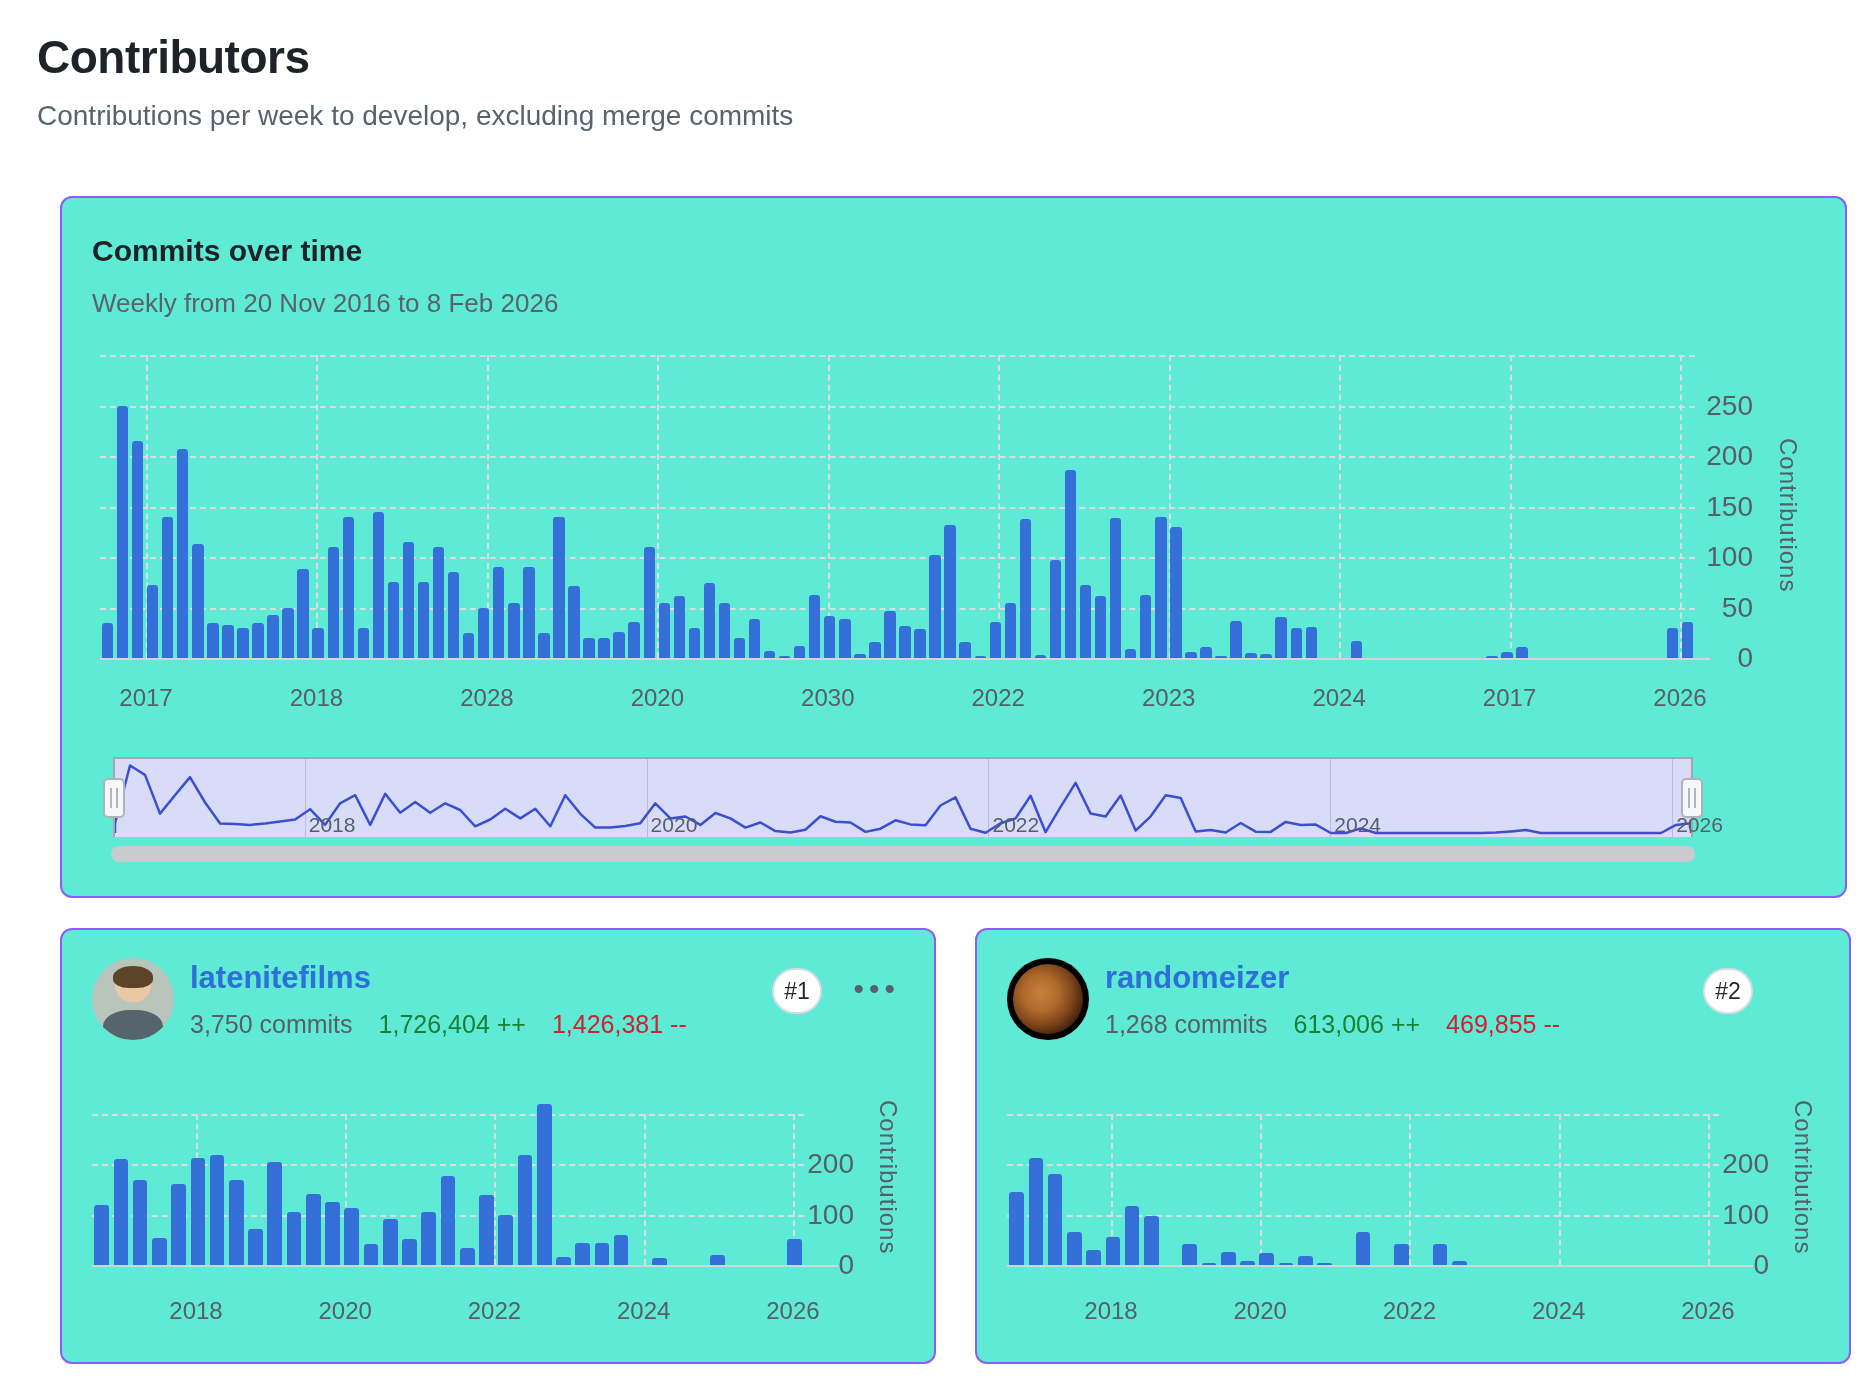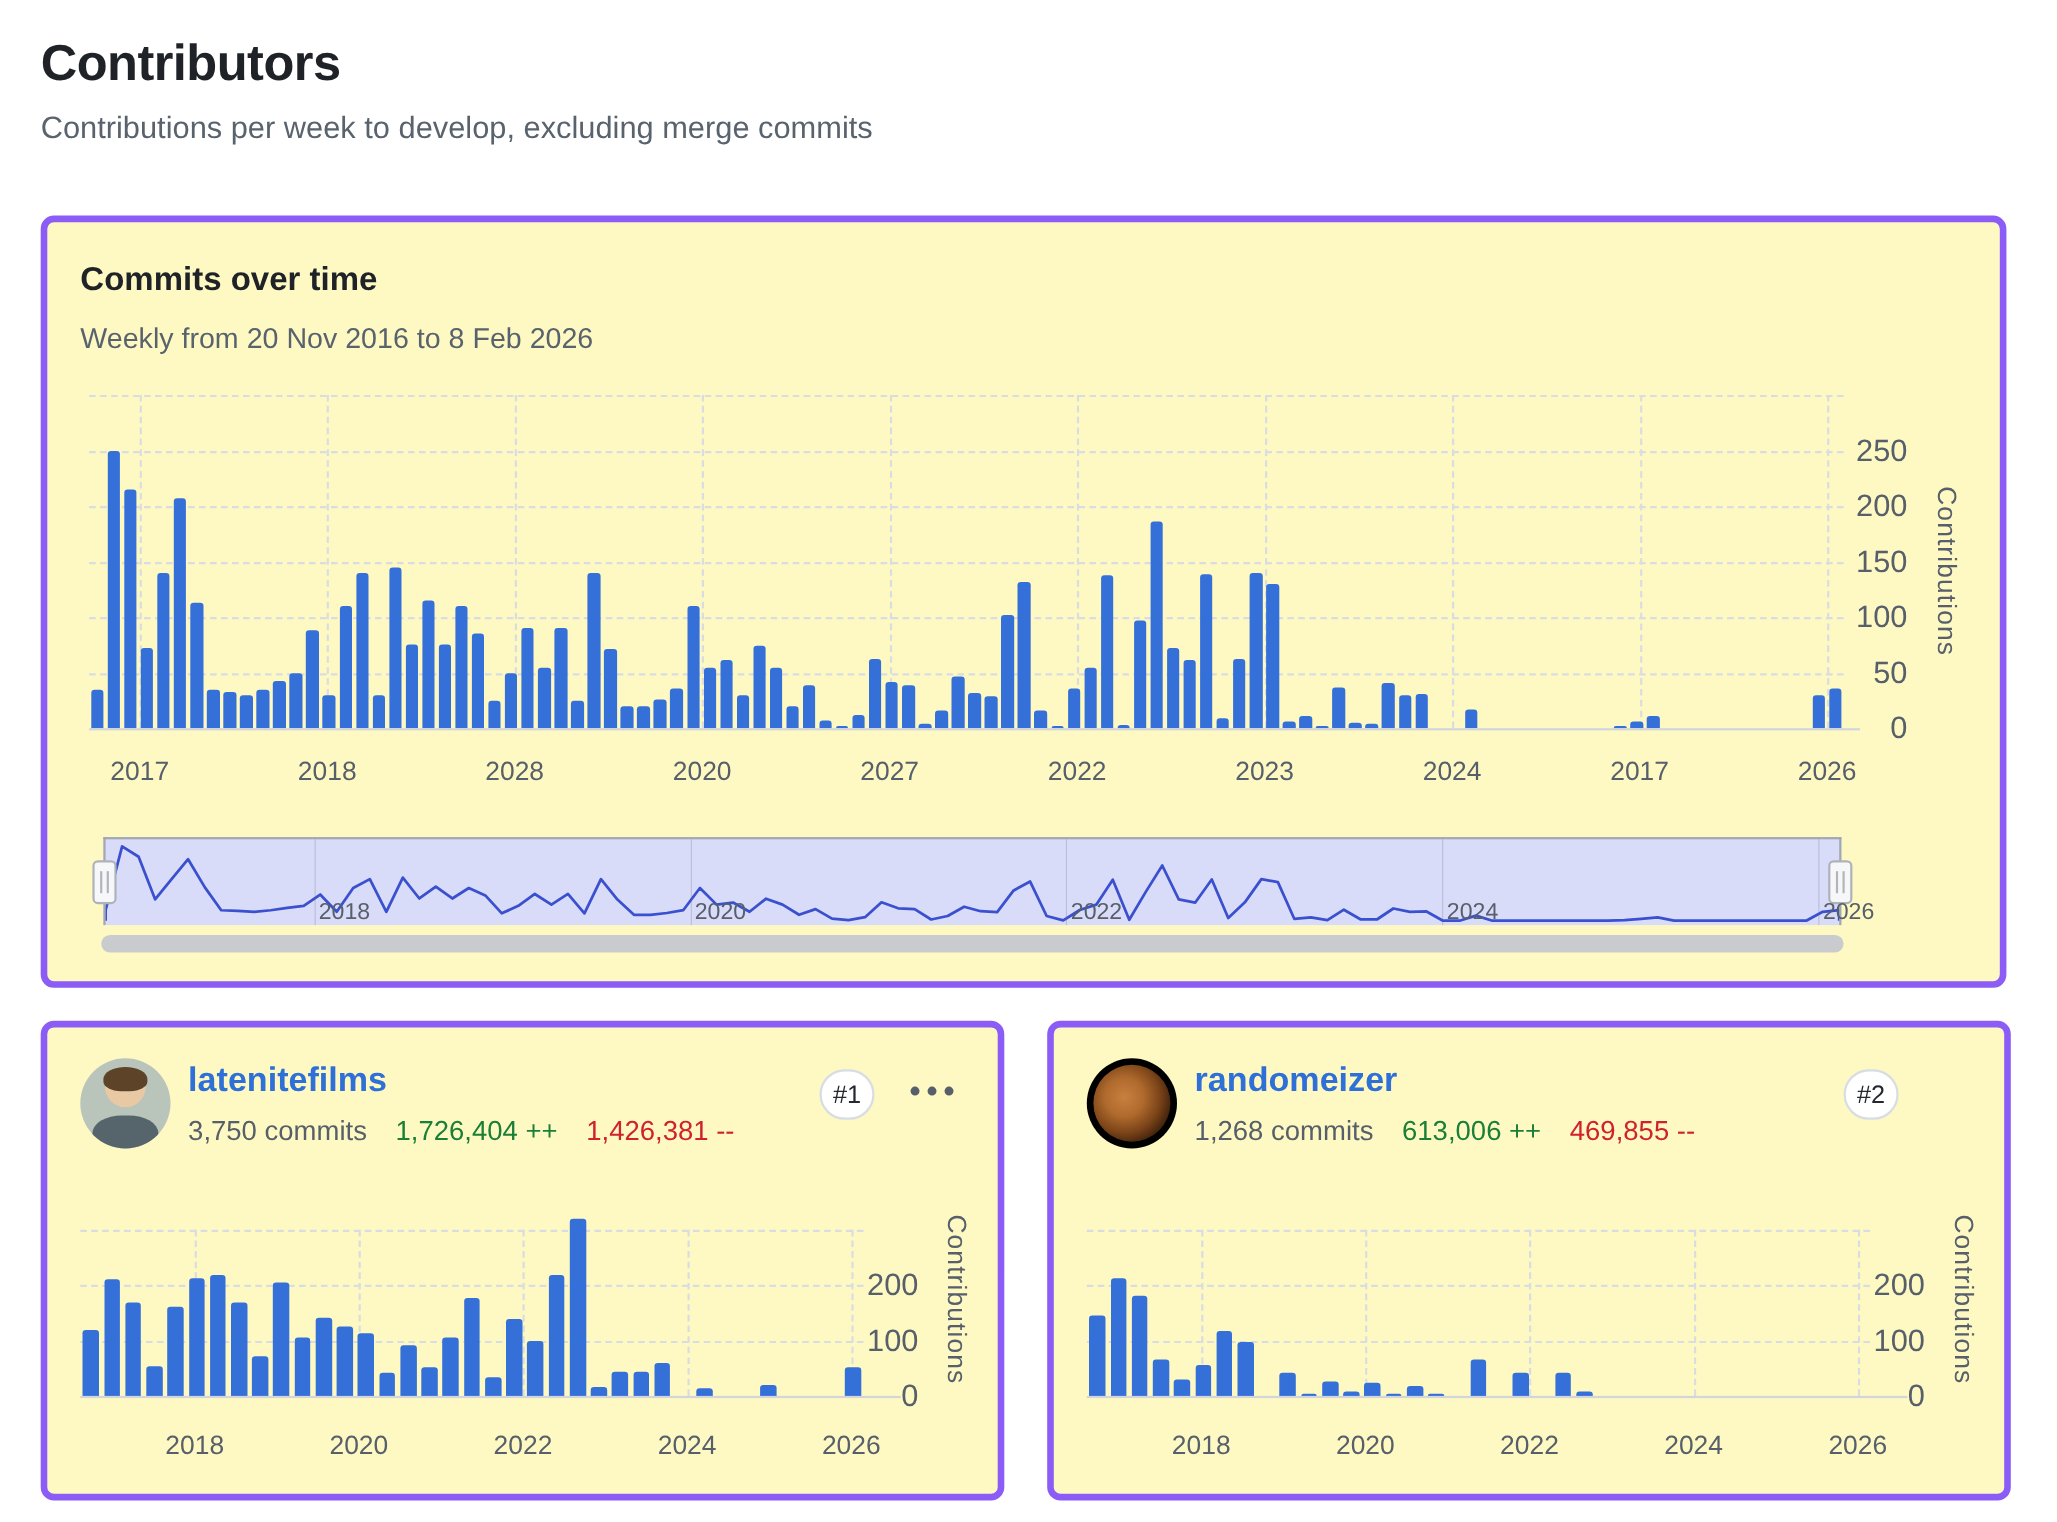--- a/index.html
+++ b/index.html
@@ -5,21 +5,21 @@
   * { margin:0; padding:0; box-sizing:border-box; }
   html,body { background:#ffffff; }
   body {
     width:1870px; height:1384px; position:relative; overflow:hidden;
     font-family:"Liberation Sans","DejaVu Sans",sans-serif;
     color:#1f2328;
   }
   .page-title { position:absolute; left:37px; top:30px; font-size:46px; font-weight:700; letter-spacing:-0.5px; }
   .page-sub   { position:absolute; left:37px; top:100px; font-size:28px; color:#59636e; }
 
-  .card { position:absolute; background:#fef9c3; border:6px solid #8b5cf6; border-radius:12px; }
+  .card { position:absolute; background:#5eead4; border:2px solid #8b5cf6; border-radius:12px;margin-left:23px; }
   .main-card { left:37px; top:196px; width:1787px; height:702px; }
   .card-h2  { position:absolute; left:30px; top:36px; font-size:30px; font-weight:700; }
   .card-sub { position:absolute; left:30px; top:90px; font-size:26px; color:#59636e; }
 
   
   .plot { position:absolute; }
   .gridline-h { position:absolute; left:0; right:0; height:0; border-top:2px dashed #d9dde2; }
   .gridline-v { position:absolute; top:0; bottom:0; width:0; border-left:2px dashed #d9dde2; }
   .baseline { position:absolute; background:#d2d6db; height:2px; }
   .bar { position:absolute; bottom:0; border-radius:3px 3px 0 0; }
@@ -183,21 +183,21 @@
       <span style="bottom: 139.5px;">150</span>
       <span style="bottom: 190px;">200</span>
       <span style="bottom: 240.5px;">250</span>
     </div>
   <div class="yaxis-title" style="left:1712px; top:240px;">Contributions</div>
   <div class="xlabels" id="main-xlabels" style="left:38px; top:486px; width:1595px; height:30px;">
       <span style="left: 46.0194px;">2017</span>
       <span style="left: 216.462px;">2018</span>
       <span style="left: 386.904px;">2028</span>
       <span style="left: 557.347px;">2020</span>
-      <span style="left: 727.789px;">2027</span>
+      <span style="left: 727.789px;">2030</span>
       <span style="left: 898.231px;">2022</span>
       <span style="left: 1068.67px;">2023</span>
       <span style="left: 1239.12px;">2024</span>
       <span style="left: 1409.56px;">2017</span>
       <span style="left: 1580px;">2026</span>
     </div>
 
   <div class="selector" id="range-selector">
     <svg id="selector-svg" width="1576" height="76" viewBox="0 0 1576 76">
         <polyline points="0,74 0.0,64.5 15.0,6.5 30.0,15.9 45.0,54.6 60.0,36.2 75.0,18.1 90.1,43.5 105.1,64.5 120.1,65.1 135.1,65.9 150.1,64.5 165.1,62.4 180.1,60.5 195.1,50.2 210.1,65.9 225.1,44.3 240.2,36.2 255.2,65.9 270.2,34.8 285.2,53.8 300.2,43.0 315.2,53.8 330.2,44.3 345.2,51.0 360.2,67.3 375.2,60.5 390.2,49.7 405.3,59.4 420.3,49.7 435.3,67.3 450.3,36.2 465.3,54.8 480.3,68.6 495.3,68.6 510.3,67.0 525.3,64.3 540.3,44.3 555.4,59.4 570.4,57.5 585.4,65.9 600.4,54.0 615.4,59.4 630.4,68.6 645.4,63.5 660.4,72.1 675.4,73.5 690.4,70.8 705.4,57.3 720.5,62.7 735.5,63.5 750.5,72.9 765.5,69.7 780.5,61.3 795.5,65.4 810.5,66.2 825.5,46.5 840.5,38.4 855.5,69.7 870.6,73.7 885.6,64.3 900.6,59.4 915.6,36.7 930.6,73.2 945.6,47.8 960.6,23.8 975.6,54.6 990.6,57.5 1005.6,36.5 1020.6,71.6 1035.7,57.3 1050.7,36.2 1065.7,38.9 1080.7,72.4 1095.7,71.0 1110.7,73.5 1125.7,64.0 1140.7,72.7 1155.7,72.9 1170.7,62.9 1185.8,65.9 1200.8,65.6 1215.8,74.0 1230.8,74.0 1245.8,69.4 1260.8,74.0 1275.8,74.0 1290.8,74.0 1305.8,74.0 1320.8,74.0 1335.8,74.0 1350.9,74.0 1365.9,74.0 1380.9,73.5 1395.9,72.4 1410.9,71.0 1425.9,74.0 1440.9,74.0 1455.9,74.0 1470.9,74.0 1485.9,74.0 1501.0,74.0 1516.0,74.0 1531.0,74.0 1546.0,74.0 1561.0,65.9 1576.0,64.3 1576,74" fill="none" stroke="#3a50cf" stroke-width="2.5" stroke-linejoin="round"></polyline>

